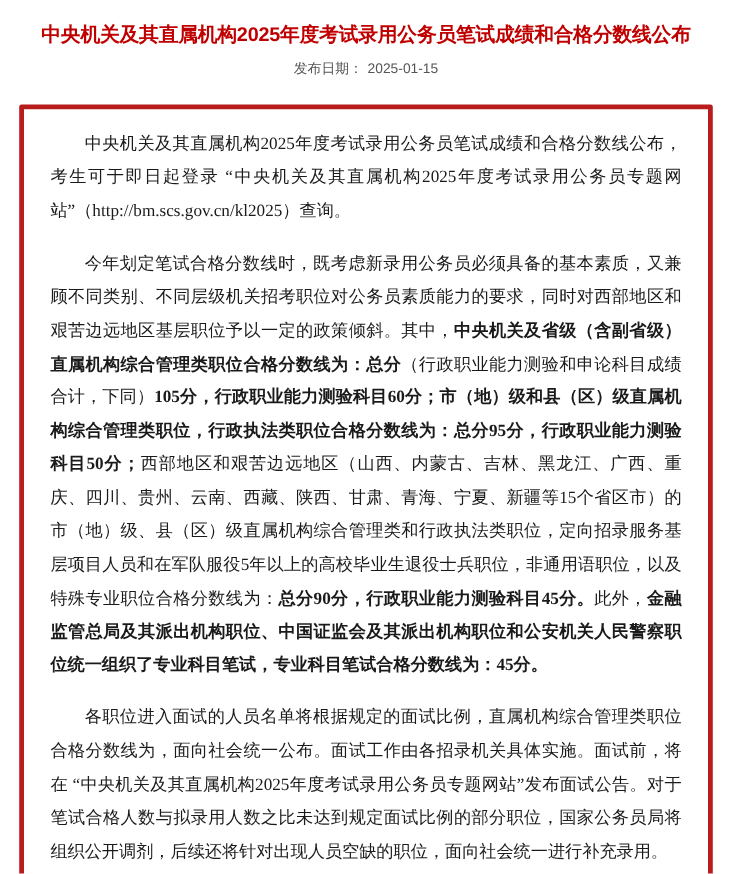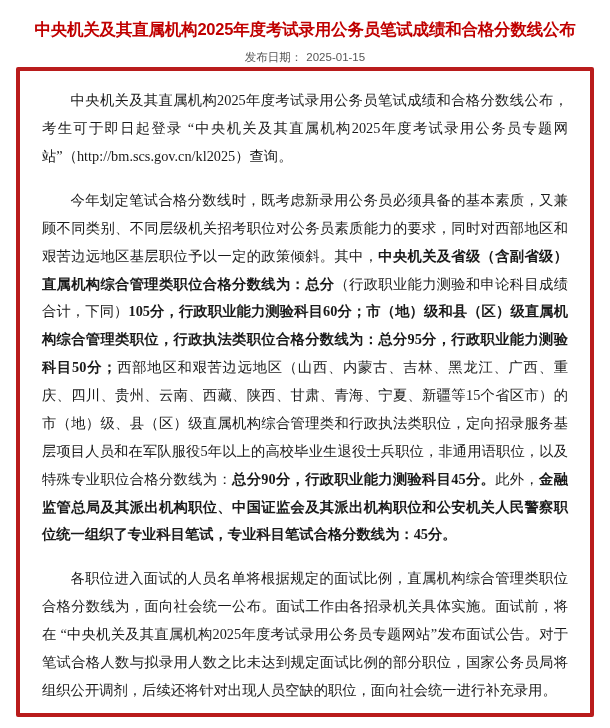--- a/index.html
+++ b/index.html
@@ -30,21 +30,21 @@
     line-height: 1.35;
     letter-spacing: -0.2px;
     margin: 4px 0 0 0;
   }
   .meta-row {
     text-align: center;
     font-family: "Liberation Sans", sans-serif;
     font-size: 11.5px;
     color: #555555;
     margin-top: 10px;
-    margin-bottom: 2px;
+    margin-bottom: 22px;
   }
   .meta-label {
     color: #555555;
   }
   .meta-value {
     color: #555555;
     margin-left: 4px;
   }
   .body-box {
     border: 4px solid #b91c1c;

